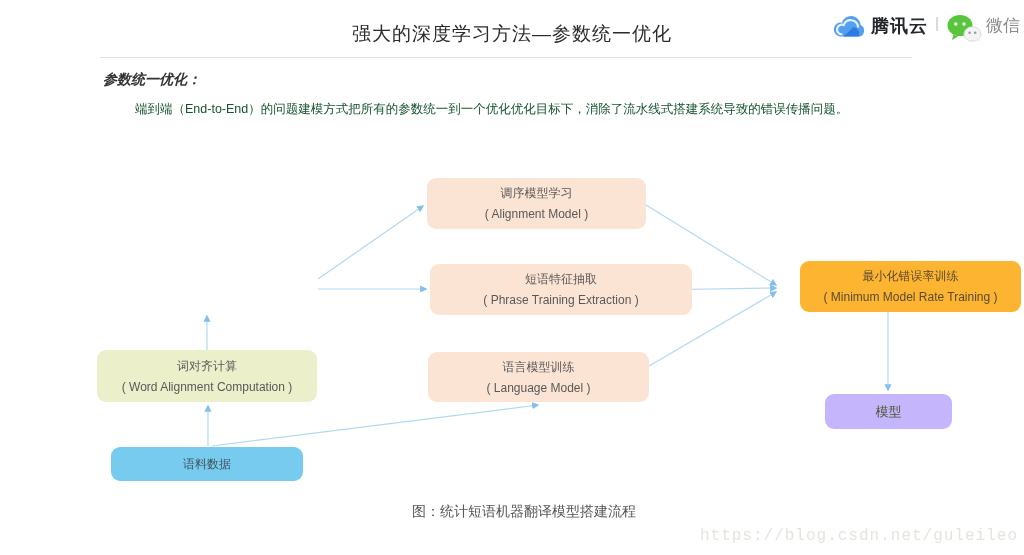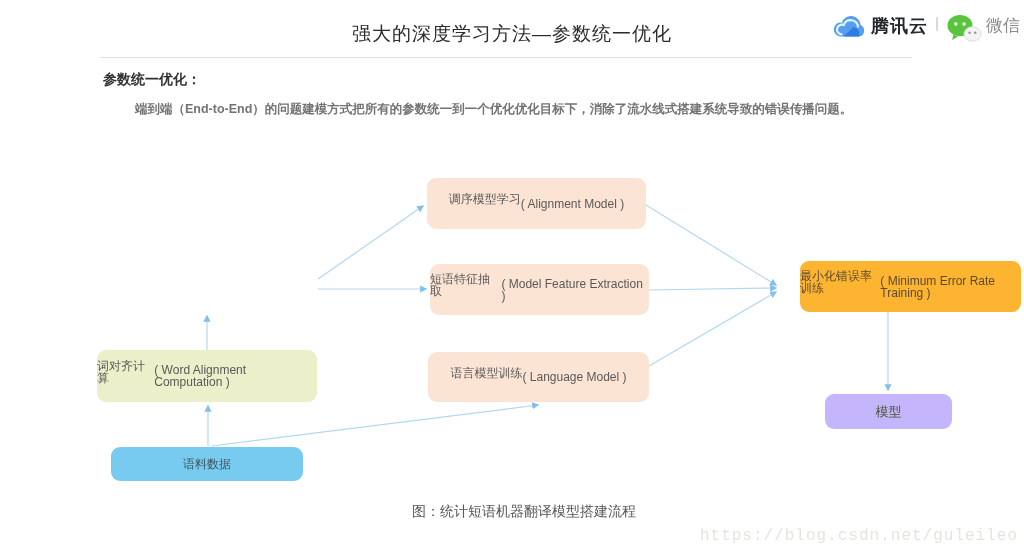--- a/index.html
+++ b/index.html
@@ -11,33 +11,33 @@
 
   .brand{position:absolute;top:14px;right:4px;display:flex;align-items:flex-start;}
   .tc-icon{display:inline-flex;margin-right:5px;}
   .tc-text{font-size:18px;font-weight:bold;color:#23262b;letter-spacing:1px;}
   .sep{color:#c8c8c8;font-size:15px;margin:0 7px;}
   .wx-icon{display:inline-flex;margin-right:4px;}
   .wx-text{font-size:17px;color:#8b8b8b;}
 
   .divider{position:absolute;top:57px;left:100px;width:812px;height:1px;background:#e1e1e1;}
 
-  .section-heading{position:absolute;top:71px;left:103px;font-size:14px;font-weight:bold;color:#333;}
-  .paragraph{position:absolute;top:101px;left:135px;width:760px;font-size:12.5px;color:#737373;font-weight:bold;}
+  .section-heading{position:absolute;top:71px;left:103px;font-size:14px;font-weight:bold;color:#333;font-style:italic;}
+  .paragraph{position:absolute;top:101px;left:135px;width:760px;font-size:12.5px;color:#14532d;}
 
   .edges{position:absolute;left:0;top:0;width:1024px;height:555px;pointer-events:none;}
 
-  .node{position:absolute;border-radius:9px;display:flex;
+  .node{position:absolute;border-radius:9px;display:flex;flex-direction:column;
         justify-content:center;align-items:center;color:#595959;font-size:12px;line-height:1;}
   .node .t1{margin-bottom:0;}
   .node.two .t1{margin-bottom:9px;}
 
   .n-reordering {left:427px;top:178px;width:219px;height:51px;background:#fce4d4;}
   .n-phrase     {left:99px; top:261px;width:219px;height:51px;background:#cfeaf8;}
-  .n-feature    {left:430px;top:264px;width:219px;height:51px;background:#fce4d4;justify-content:center;}
+  .n-feature    {left:430px;top:264px;width:262px;height:51px;background:#fce4d4;justify-content:center;}
   .n-mert       {left:800px;top:261px;width:221px;height:51px;background:#fcb431;color:#5c4a33;}
   .n-alignment  {left:97px; top:350px;width:220px;height:52px;background:#ebf0ca;}
   .n-language   {left:428px;top:352px;width:221px;height:50px;background:#fce4d4;}
   .n-model      {left:825px;top:394px;width:127px;height:35px;background:#c4b5fd;color:#4c5530;font-size:13px;}
   .n-corpus     {left:111px;top:447px;width:192px;height:34px;background:#77cbee;color:#3f5560;text-align:center;}
 
   .caption{position:absolute;top:503px;left:24px;width:1000px;text-align:center;
            font-size:14px;color:#555;}
   .watermark{position:absolute;top:527px;right:6px;font-family:"Liberation Mono","DejaVu Sans Mono",monospace;
              font-size:16px;color:#e6e4dd;letter-spacing:1px;margin-left:28px;}
@@ -99,26 +99,26 @@
   </svg>
 
   <div class="node two n-reordering">
     <div class="t1">调序模型学习</div>
     <div class="t2">( Alignment Model )</div>
   </div>
 
 
   <div class="node two n-feature">
     <div class="t1">短语特征抽取</div>
-    <div class="t2">( Model Feature Extraction )</div>
+    <div class="t2">( Phrase Training Extraction )</div>
   </div>
 
   <div class="node two n-mert">
     <div class="t1">最小化错误率训练</div>
-    <div class="t2">( Minimum Error Rate Training )</div>
+    <div class="t2">( Minimum Model Rate Training )</div>
   </div>
 
   <div class="node two n-alignment">
     <div class="t1">词对齐计算</div>
     <div class="t2">( Word Alignment Computation )</div>
   </div>
 
   <div class="node two n-language">
     <div class="t1">语言模型训练</div>
     <div class="t2">( Language Model )</div>

